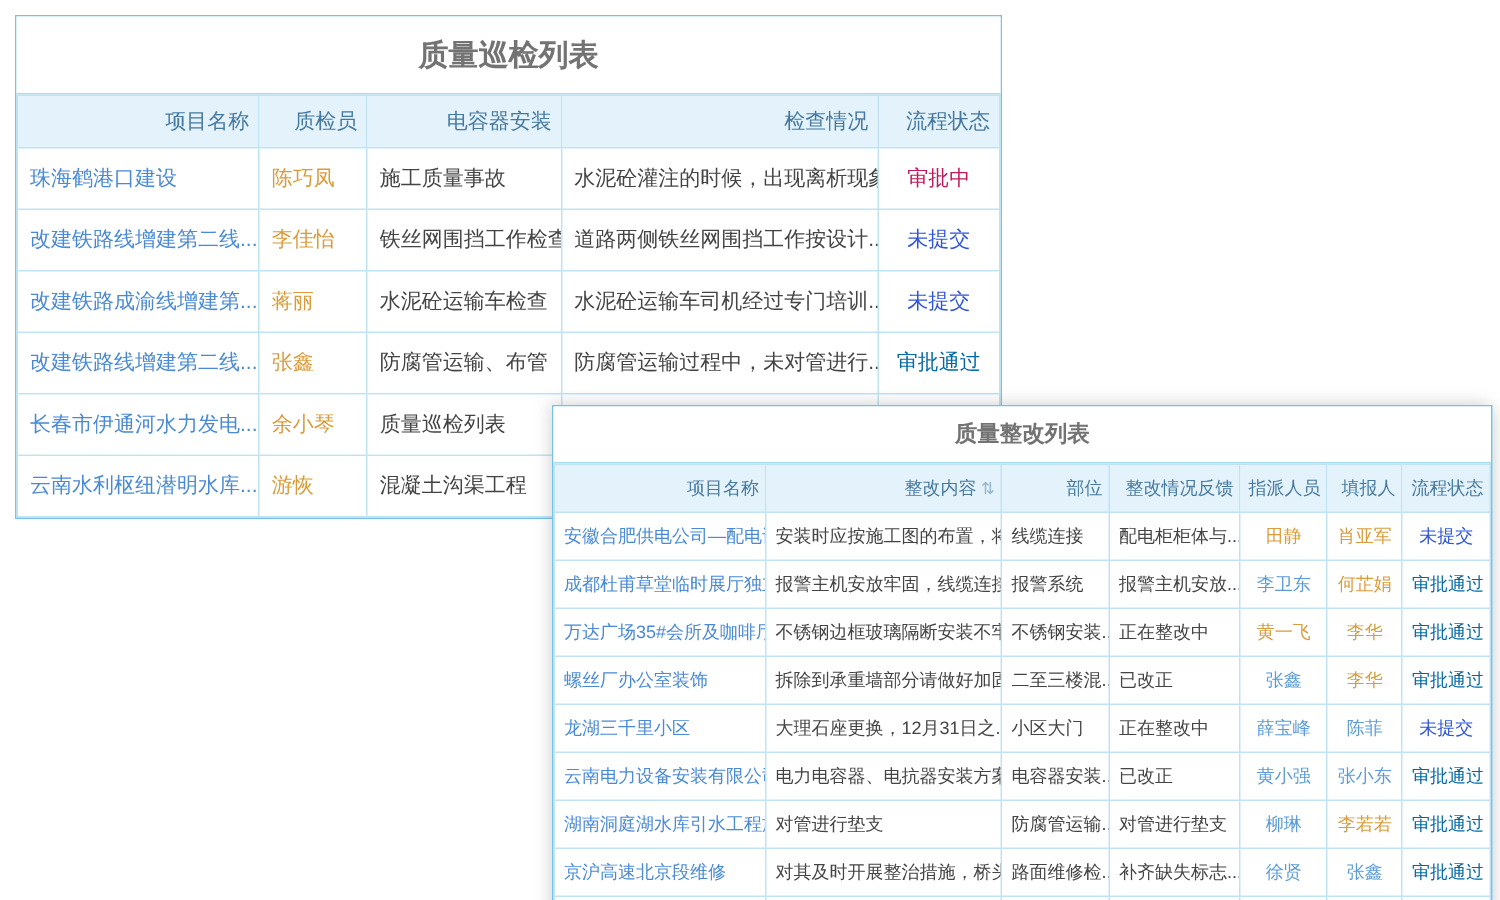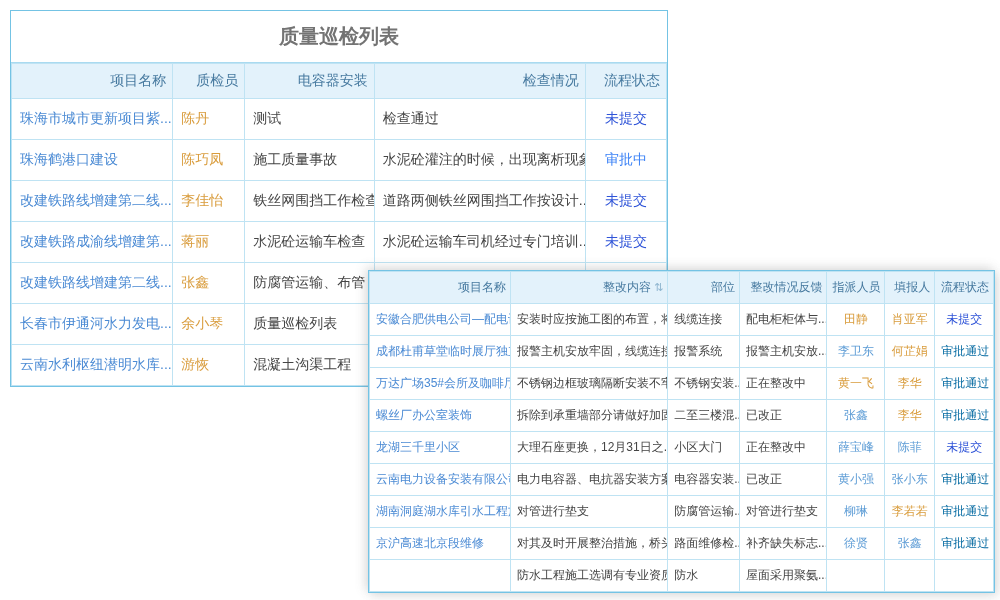--- a/index.html
+++ b/index.html
@@ -28,21 +28,21 @@
   th { background: #e3f2fb; color: #46799f; font-weight: normal; text-align: right; }
   .tbl1 th { padding: 8px 6px; font-size: 14px; }
   .tbl1 td { padding: 11px 8px; font-size: 14px; color: #444444; }
   .tbl2 th { padding: 7px 4px; font-size: 12px; }
   .tbl2 td { padding: 7px 6px; font-size: 12px; color: #444444; }
   td.center { text-align: center; }
   .link { color: #4a8ad4; cursor: pointer; }
   .name-orange { color: #d99c3c; cursor: pointer; }
   .name-blue { color: #5b9bd5; cursor: pointer; }
   .st-blue { color: #2f54d8; }
-  .st-orange { color: #3b82f6; text-align: center; }
+  .st-orange { color: #be185d; text-align: center; }
   .st-green { color: #0369a1; }
   .sortable { cursor: pointer; }
   .sort-icon { color: #8fb6d0; font-size: 11px; margin-left: 3px; cursor: pointer; }
 </style>
 </head>
 <body>
 
 <div class="card card1">
   <div class="card-title title1">质量巡检列表</div>
   <table class="tbl1">
@@ -57,27 +57,20 @@
       <tr>
         <th>项目名称</th>
         <th>质检员</th>
         <th>电容器安装</th>
         <th>检查情况</th>
         <th>流程状态</th>
       </tr>
     </thead>
     <tbody>
       <tr>
-        <td><span class="link">珠海市城市更新项目紫...</span></td>
-        <td><span class="name-orange">陈丹</span></td>
-        <td>测试</td>
-        <td>检查通过</td>
-        <td class="center"><span class="st-blue">未提交</span></td>
-      </tr>
-      <tr>
         <td><span class="link">珠海鹤港口建设</span></td>
         <td><span class="name-orange">陈巧凤</span></td>
         <td>施工质量事故</td>
         <td>水泥砼灌注的时候，出现离析现象</td>
         <td class="center"><span class="st-orange">审批中</span></td>
       </tr>
       <tr>
         <td><span class="link">改建铁路线增建第二线...</span></td>
         <td><span class="name-orange">李佳怡</span></td>
         <td>铁丝网围挡工作检查</td>
@@ -110,20 +103,21 @@
         <td><span class="name-orange">游恢</span></td>
         <td>混凝土沟渠工程</td>
         <td></td>
         <td class="center"><span class=""></span></td>
       </tr>
     </tbody>
   </table>
 </div>
 
 <div class="card card2">
+  <div class="card-title title2">质量整改列表</div>
   <table class="tbl2">
     <colgroup>
       <col style="width:22.6%">
         <col style="width:25.2%">
         <col style="width:11.5%">
         <col style="width:14%">
         <col style="width:9.3%">
         <col style="width:8%">
         <col style="width:9.4%">
     </colgroup>

